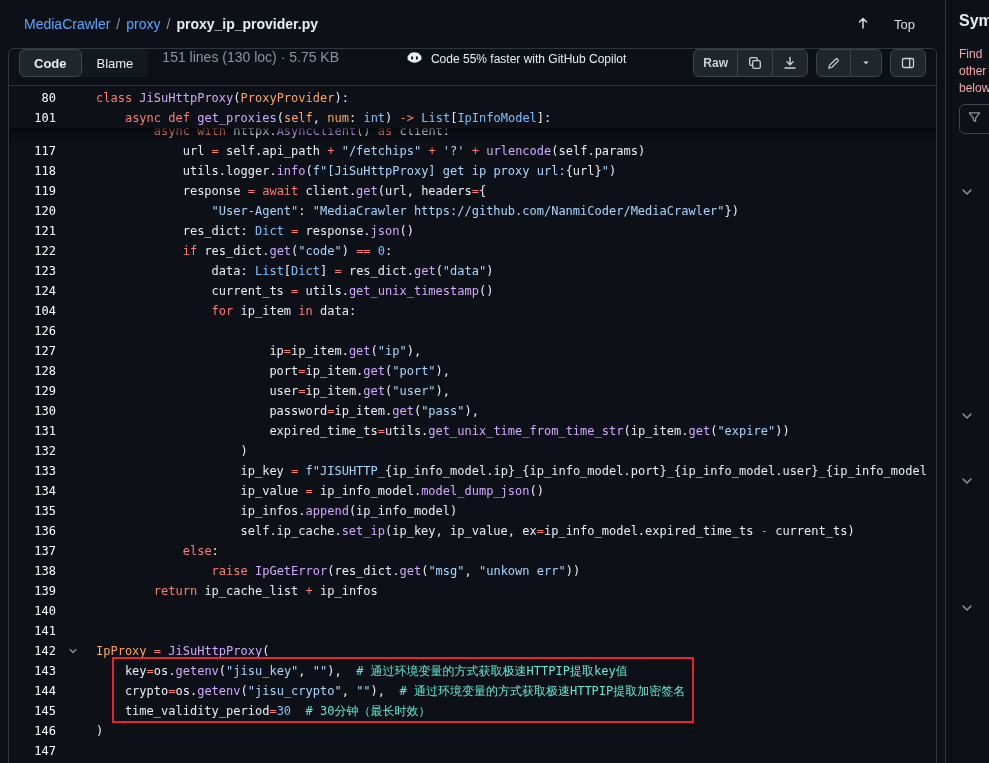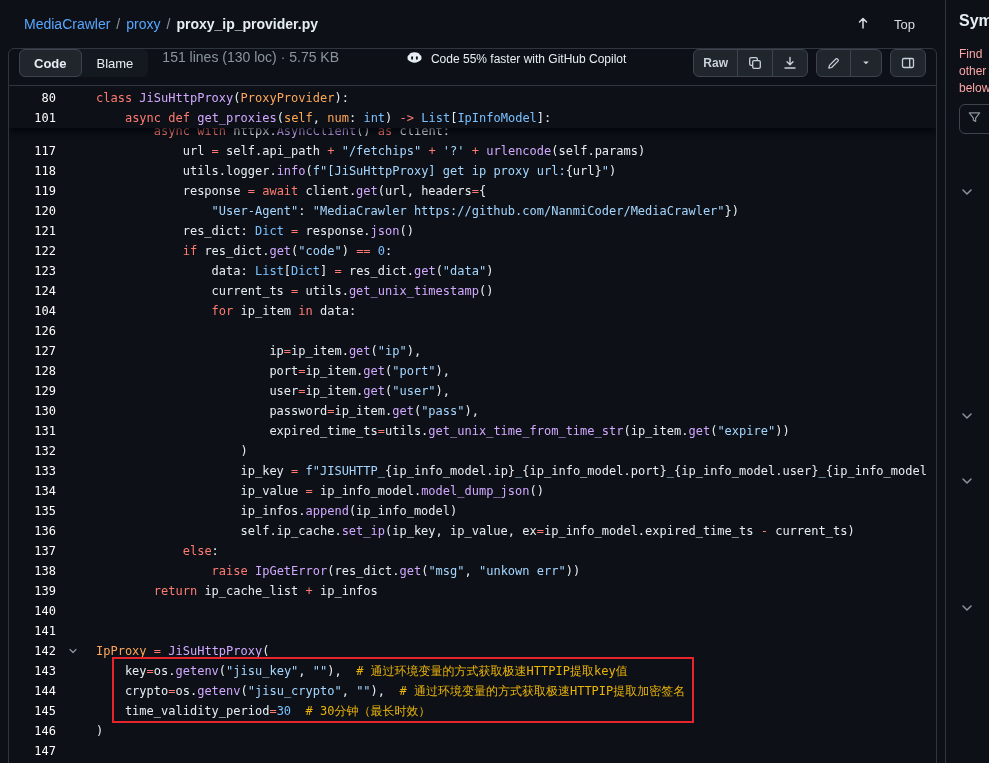--- a/index.html
+++ b/index.html
@@ -39,21 +39,21 @@
   .codecell{padding-left:40px;white-space:pre;color:#e6edf3;}
   .clip{height:13px;overflow:hidden;}
   .clip .codecell{margin-top:-7px;}
   .clip .gutter{visibility:hidden;}
   .gchev{position:absolute;left:58px;top:2px;cursor:pointer;}
   .tk-k{color:#ff7b72;}
   .tk-e{color:#d2a8ff;}
   .tk-v{color:#ffa657;}
   .tk-c{color:#79c0ff;}
   .tk-s{color:#a5d6ff;}
-  .tk-m{color:#eab308;}
+  .tk-m{color:#5eead4;}
   .tk-p{color:#e6edf3;}
   .annot{position:absolute;left:103px;top:571px;width:582px;height:66px;border:2px solid #e7242b;z-index:5;pointer-events:none;}
 
   
   .symtitle{position:absolute;left:13px;top:12px;font-size:16px;font-weight:700;color:#e6edf3;white-space:nowrap;}
   .symhint{position:absolute;left:13px;top:46px;font-size:12px;color:#fca5a5;line-height:17px;white-space:nowrap;}
   .symfilter{position:absolute;left:13px;top:104px;width:44px;height:30px;border:1px solid #3d444d;border-radius:6px;display:flex;align-items:center;padding-left:7px;background:#0d1117;cursor:text;}
   .symchev{position:absolute;left:13px;width:16px;height:16px;cursor:pointer;}
   .symchev.c1{top:184px;} .symchev.c2{top:408px;} .symchev.c3{top:473px;} .symchev.c4{top:600px;}
 </style>

